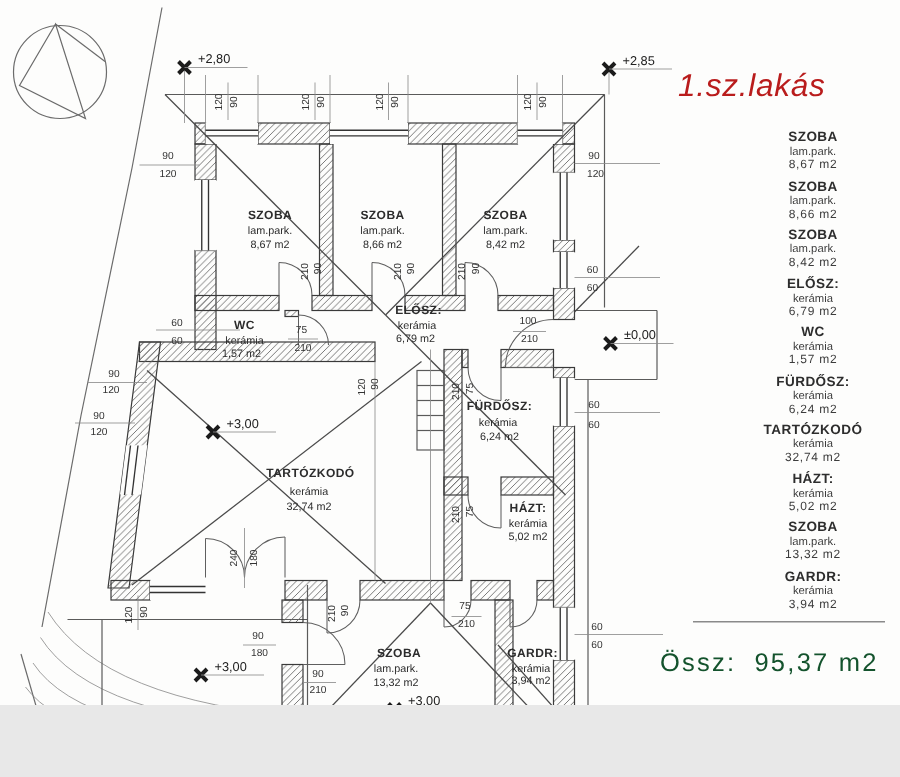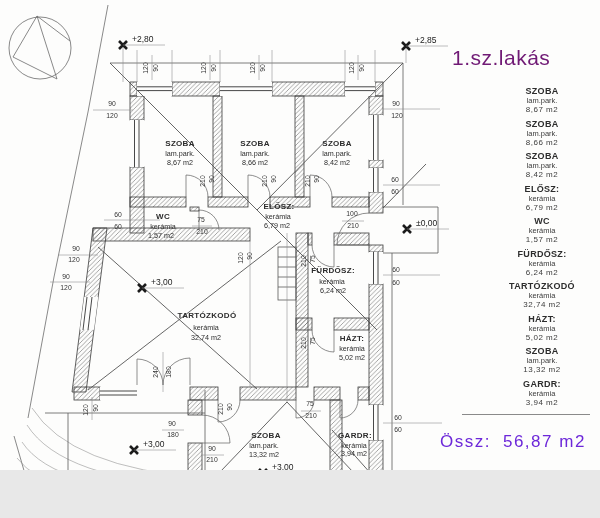--- a/index.html
+++ b/index.html
@@ -22,28 +22,28 @@
   .lbl{font-family:"Liberation Sans",sans-serif;fill:#2c2c2c;text-anchor:middle;}
   .room-name{font-size:8px;font-weight:700;letter-spacing:.3px;}
   .room-material{font-size:7.2px;}
   .room-area{font-size:7.2px;}
   .dimension-label{font-size:6.8px;fill:#333;}
   .door-size-label{font-size:6.8px;fill:#333;}
   .elevation-label{font-size:8.5px;text-anchor:start;fill:#222;}
 
   
   .legend{position:absolute;left:440px;top:46px;width:160px;}
-  .legend .title{font-size:21px;color:#701a75;padding-left:12px;letter-spacing:.5px;}
+  .legend .title{font-size:21px;color:#b91c1c;padding-left:12px;letter-spacing:.5px;font-style:italic;}
   .legend-list{width:112px;margin:16px 0 0 46px;}
   .legend-item{text-align:center;margin-bottom:4px;}
   .li-name{font-size:9px;font-weight:700;color:#2d2d2d;line-height:10px;letter-spacing:.3px;}
   .li-mat{font-size:7.5px;color:#3c3c3c;line-height:9px;}
   .li-area{font-size:8px;color:#3c3c3c;line-height:9.5px;letter-spacing:.5px;}
   .divider{border-top:1.3px solid #8a8a8a;width:128px;margin:7px 0 0 22px;}
-  .total{margin-top:17px;font-size:17px;color:#6d28d9;letter-spacing:1.5px;display:flex;gap:12px;}
+  .total{margin-top:17px;font-size:17px;color:#14532d;letter-spacing:1.5px;display:flex;gap:12px;}
 </style>
 </head>
 <body>
 
 <div class="canvas">
 
 <svg id="plan-svg" width="600" height="518" viewBox="0 0 600 518">
   <defs>
     <pattern id="hatch" patternUnits="userSpaceOnUse" width="4.5" height="4.5">
       <path d="M0,4.5 L4.5,0" stroke="#6a6a6a" stroke-width="0.6"></path>
@@ -450,17 +450,17 @@
 
   <div class="legend-item">
     <div class="li-name">GARDR:</div>
     <div class="li-mat">kerámia</div>
     <div class="li-area">3,94 m2</div>
   </div>
 </div>
   <div class="divider"></div>
   <div class="total">
     <span>Össz:</span>
-    <span>56,87 m2</span>
+    <span>95,37 m2</span>
   </div>
 </div>
 
 </div>
 
 </body></html>

